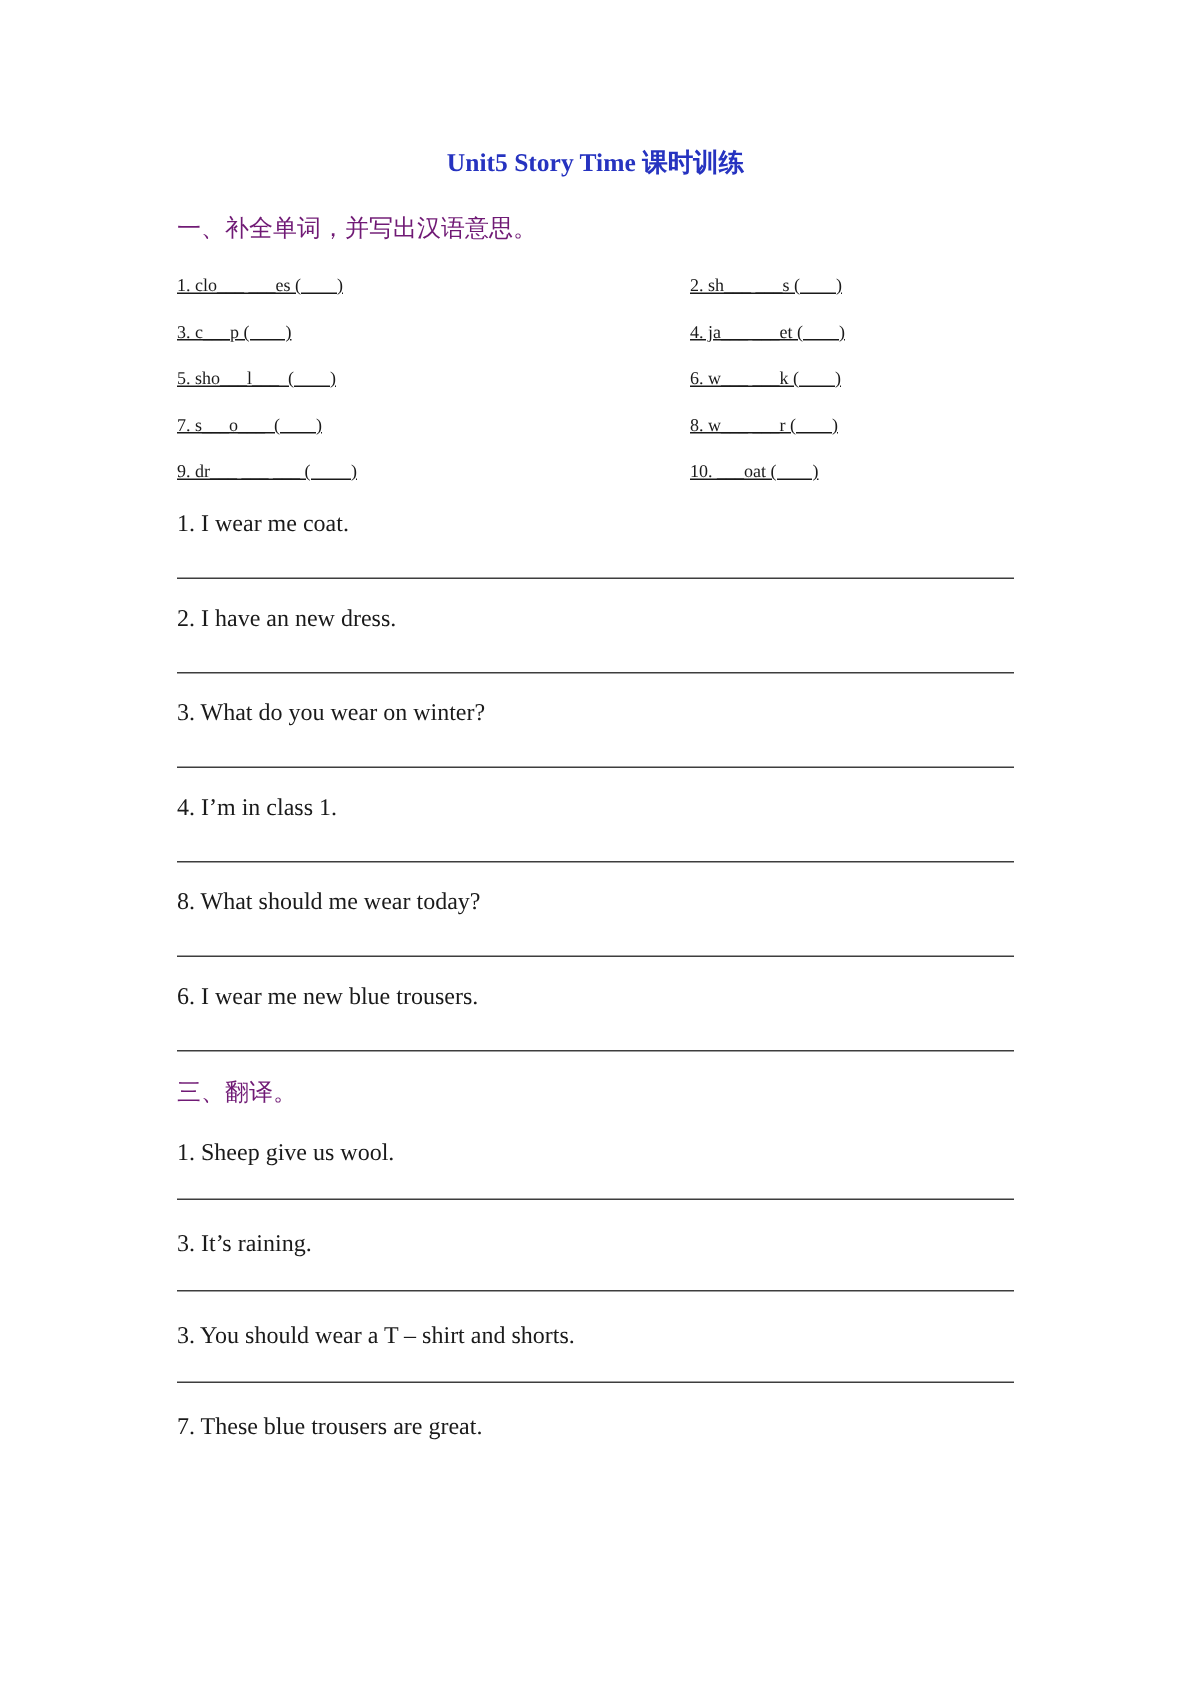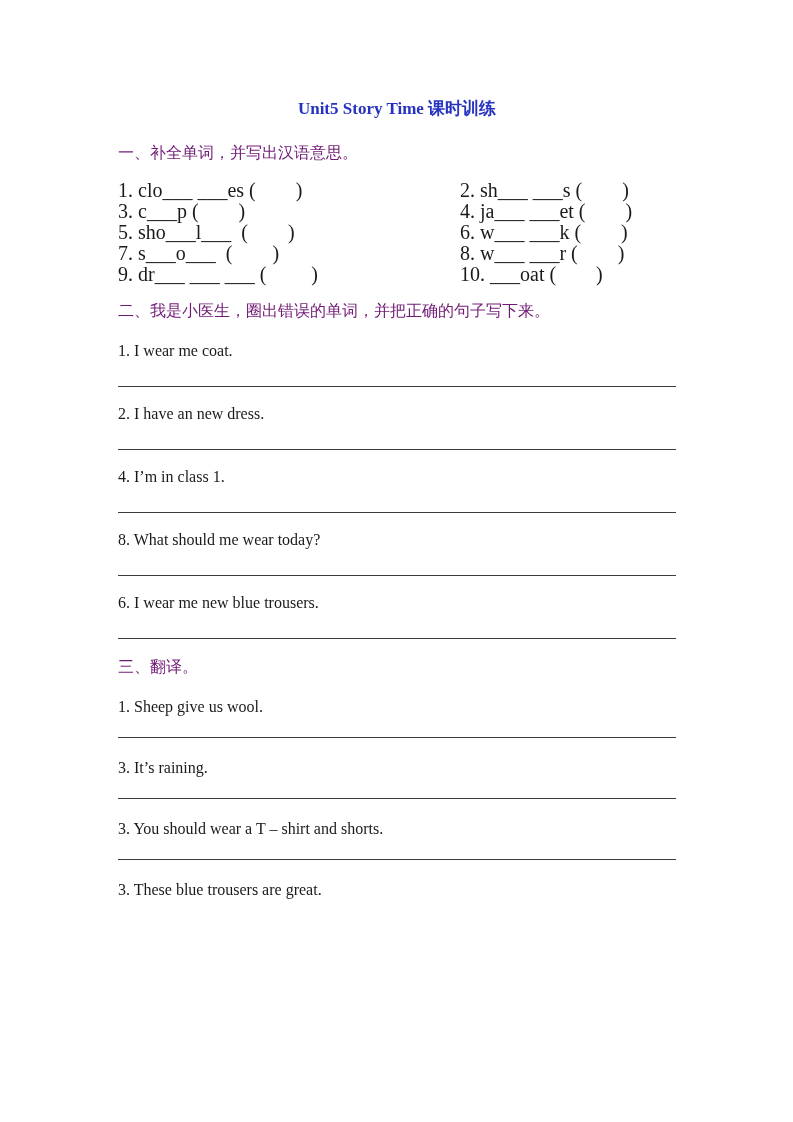--- a/index.html
+++ b/index.html
@@ -32,24 +32,25 @@
     line-height: 19px;
     margin: 0 0 20px 0;
     color: #701a75;
   }
   .section2 .heading, .section3 .heading {
     margin-bottom: 22px;
   }
   .word-grid {
     display: grid;
     grid-template-columns: 342px auto;
-    row-gap: 4px;
-    font-size: 20px;
+    row-gap: 14px;
+    font-size: 12px;
     line-height: 17px;
     margin-bottom: 18px;
+    text-decoration: underline;
   }
   .word-item {
     white-space: pre-wrap;
   }
   .qa-item { margin: 0; }
   .sentence {
     font-size: 16px;
     line-height: 18px;
     margin: 0 0 26px 0;
     font-family: Liberation Serif, serif;
@@ -79,28 +80,31 @@
         <div class="word-item">5. sho___l___  (        )</div>
         <div class="word-item">6. w___ ___k (        )</div>
         <div class="word-item">7. s___o___  (        )</div>
         <div class="word-item">8. w___ ___r (        )</div>
         <div class="word-item">9. dr___ ___ ___ (         )</div>
         <div class="word-item">10. ___oat (        )</div>
       </div>
   </div>
 
   <div class="section section2">
-    <div class="heading">二、我是小医生，圈出错误的单词，并把正确的句子写下来。</div>
     <div id="s2-items">
         <div class="qa-item">
           <p class="sentence">1. I wear me coat.</p>
           <div class="answer-line"></div>
         </div>
         <div class="qa-item">
           <p class="sentence">2. I have an new dress.</p>
+          <div class="answer-line"></div>
+        </div>
+        <div class="qa-item">
+          <p class="sentence">3. What do you wear on winter?</p>
           <div class="answer-line"></div>
         </div>
         <div class="qa-item">
           <p class="sentence">4. I’m in class 1.</p>
           <div class="answer-line"></div>
         </div>
         <div class="qa-item">
           <p class="sentence">8. What should me wear today?</p>
           <div class="answer-line"></div>
         </div>
@@ -120,18 +124,18 @@
         </div>
         <div class="qa-item">
           <p class="sentence">3. It’s raining.</p>
           <div class="answer-line"></div>
         </div>
         <div class="qa-item">
           <p class="sentence">3. You should wear a T – shirt and shorts.</p>
           <div class="answer-line"></div>
         </div>
         <div class="qa-item">
-          <p class="sentence">3. These blue trousers are great.</p>
+          <p class="sentence">7. These blue trousers are great.</p>
         </div>
       </div>
   </div>
 
 </div>
 
 </body></html>

